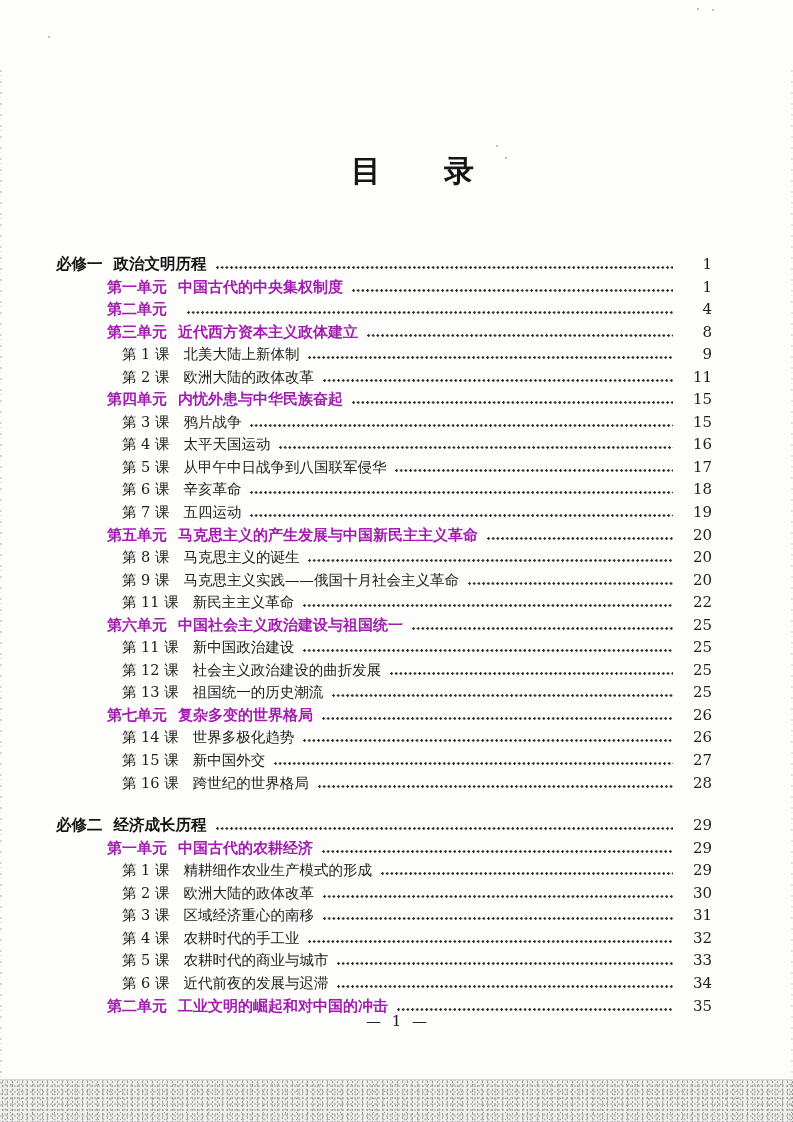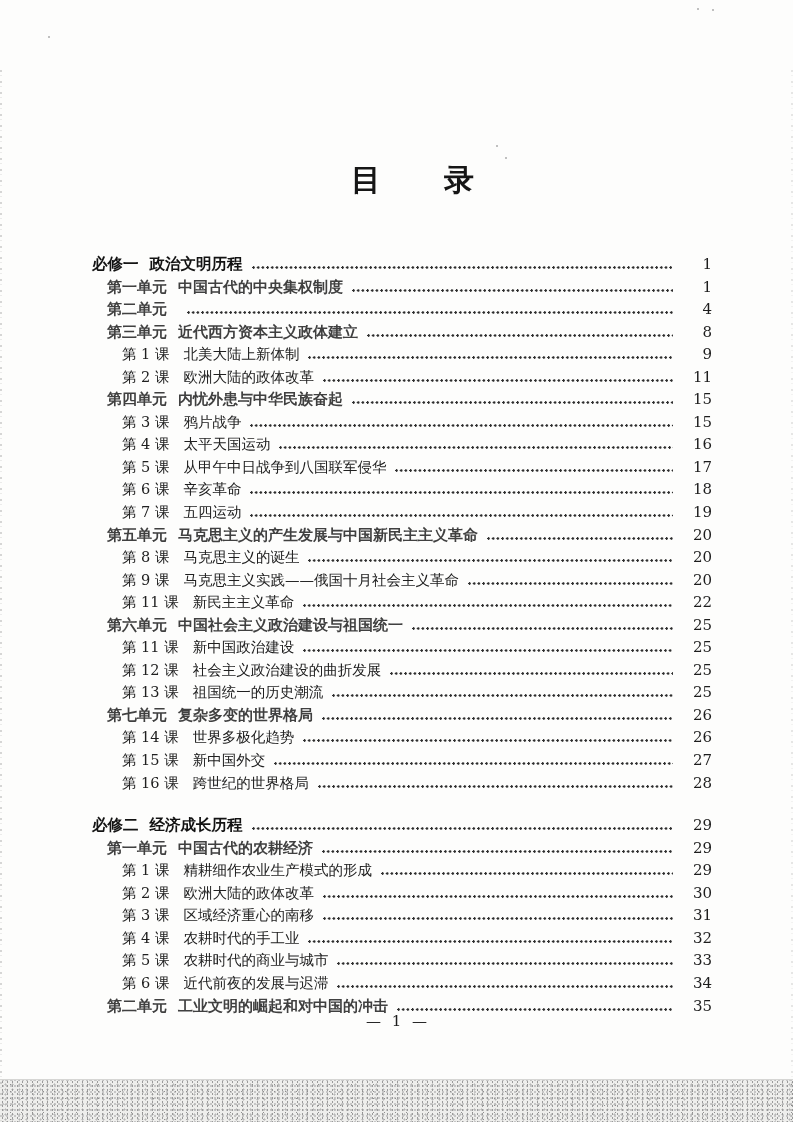--- a/index.html
+++ b/index.html
@@ -10,21 +10,21 @@
   #scan-page {
     position: relative;
     width: 793px; height: 1122px;
     background: #fdfdfc;
     overflow: hidden;
     color: #1b1b1b;
   }
   
   #doc-title {
     position: absolute;
-    top: 140px; left: 0;
+    top: 131px; left: 0;
     width: 793px;
     padding-left: 33px;
     box-sizing: border-box;
     text-align: center;
     font-family: "Liberation Sans", sans-serif;
     font-weight: 700;
     font-size: 30px;
     letter-spacing: 1px;
     color: #161616;
   }
@@ -55,35 +55,35 @@
   }
   .num {
     flex: 0 0 auto;
     width: 34px;
     text-align: right;
     font-family: "DejaVu Serif", serif;
     font-size: 15px;
     color: #1d1d1d;
   }
   
-  .lvl-part { padding-left: 92px; }
+  .lvl-part { padding-left: 56px; }
   .lvl-part .lbl, .lvl-part .ttl {
     font-family: "Liberation Sans", sans-serif;
     font-weight: 700;
     font-size: 15.5px;
     color: #131313;
   }
   .lvl-part .lbl { margin-right: 11px; }
   
   .lvl-unit { padding-left: 107px; }
   .lvl-unit .lbl, .lvl-unit .ttl {
     font-family: "Liberation Sans", sans-serif;
     font-weight: 700;
     font-size: 15px;
-    color: #404040;
+    color: #a21caf;
   }
   .lvl-unit .lbl { margin-right: 11px; min-width: 60px; }
   
   .lvl-lesson { padding-left: 122px; }
   .lvl-lesson .lbl, .lvl-lesson .ttl {
     font-family: "DejaVu Serif", serif;
     font-weight: 400;
     font-size: 14.5px;
     color: #202020;
   }

